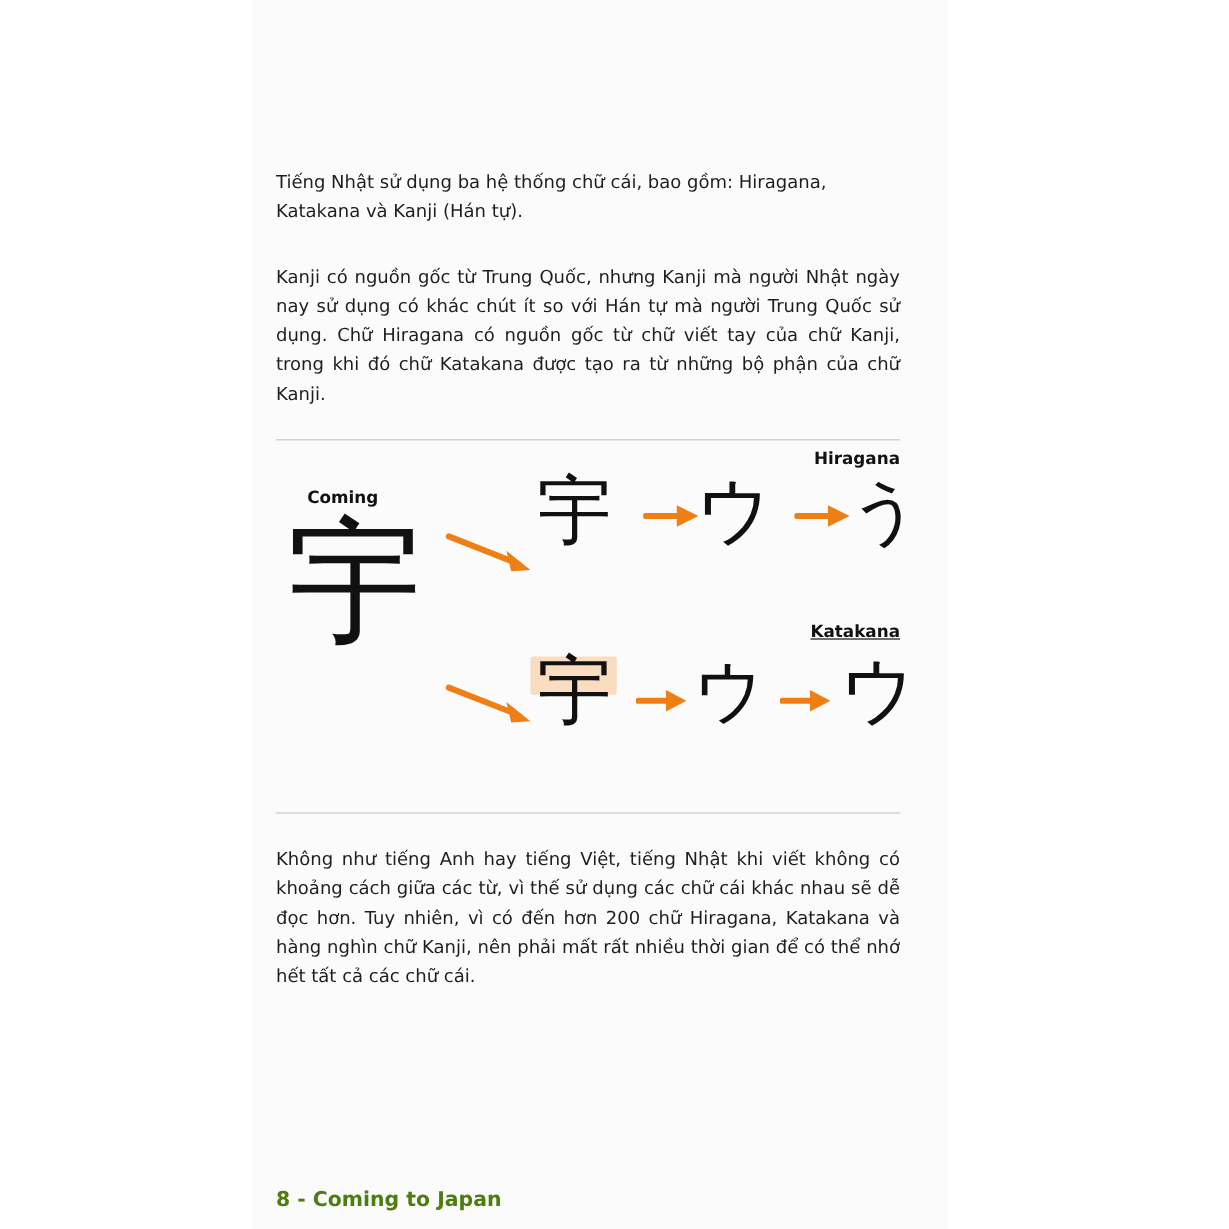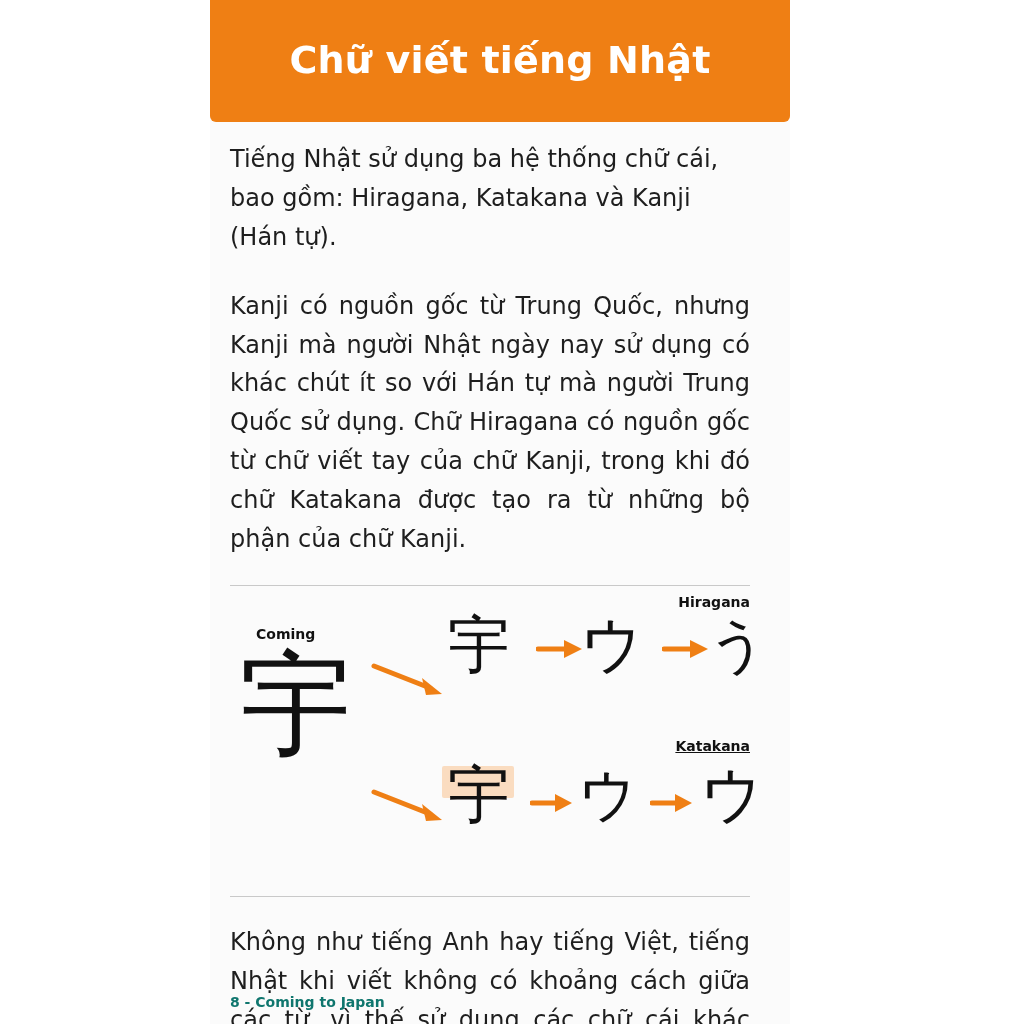--- a/index.html
+++ b/index.html
@@ -57,21 +57,21 @@
 
   .content {
     position: absolute;
     left: 230px;
     top: 140px;
     width: 520px;
   }
 
   .para {
     color: #1e1e1e;
-    font-size: 24px;
+    font-size: 15px;
     line-height: 1.62;
     text-align: justify;
     margin: 0 0 26px 0;
     font-family: "DejaVu Sans", "Liberation Sans", sans-serif;
   }
 
   .para.first {
     text-align: left;
     margin-bottom: 30px;
   }
@@ -145,36 +145,33 @@
   .arr-big-2 { left: 140px; top: 198px; }
   .arr-h1    { left: 306px; top: 52px; }
   .arr-h2    { left: 432px; top: 52px; }
   .arr-k1    { left: 300px; top: 206px; }
   .arr-k2    { left: 420px; top: 206px; }
 
   .footer {
     position: absolute;
     left: 230px;
     bottom: 14px;
-    color: #0f766e;
-    font-size: 14px;
+    color: #4d7c0f;
+    font-size: 17px;
     font-weight: bold;
     font-family: "DejaVu Sans", "Liberation Sans", sans-serif;
   }
 </style>
 </head>
 <body>
 
 <div class="page">
 
   <div class="page-card"></div>
 
-  <div class="header-banner">
-    <div class="header-title">Chữ viết tiếng Nhật</div>
-  </div>
 
   <div class="content">
 
     <p class="para first">Tiếng Nhật sử dụng ba hệ thống chữ cái, bao gồm: Hiragana, Katakana và Kanji (Hán tự).</p>
 
     <p class="para">Kanji có nguồn gốc từ Trung Quốc, nhưng Kanji mà người Nhật ngày nay sử dụng có khác chút ít so với Hán tự mà người Trung Quốc sử dụng. Chữ Hiragana có nguồn gốc từ chữ viết tay của chữ Kanji, trong khi đó chữ Katakana được tạo ra từ những bộ phận của chữ Kanji.</p>
 
     <div class="divider"></div>
 
     <div class="diagram">

